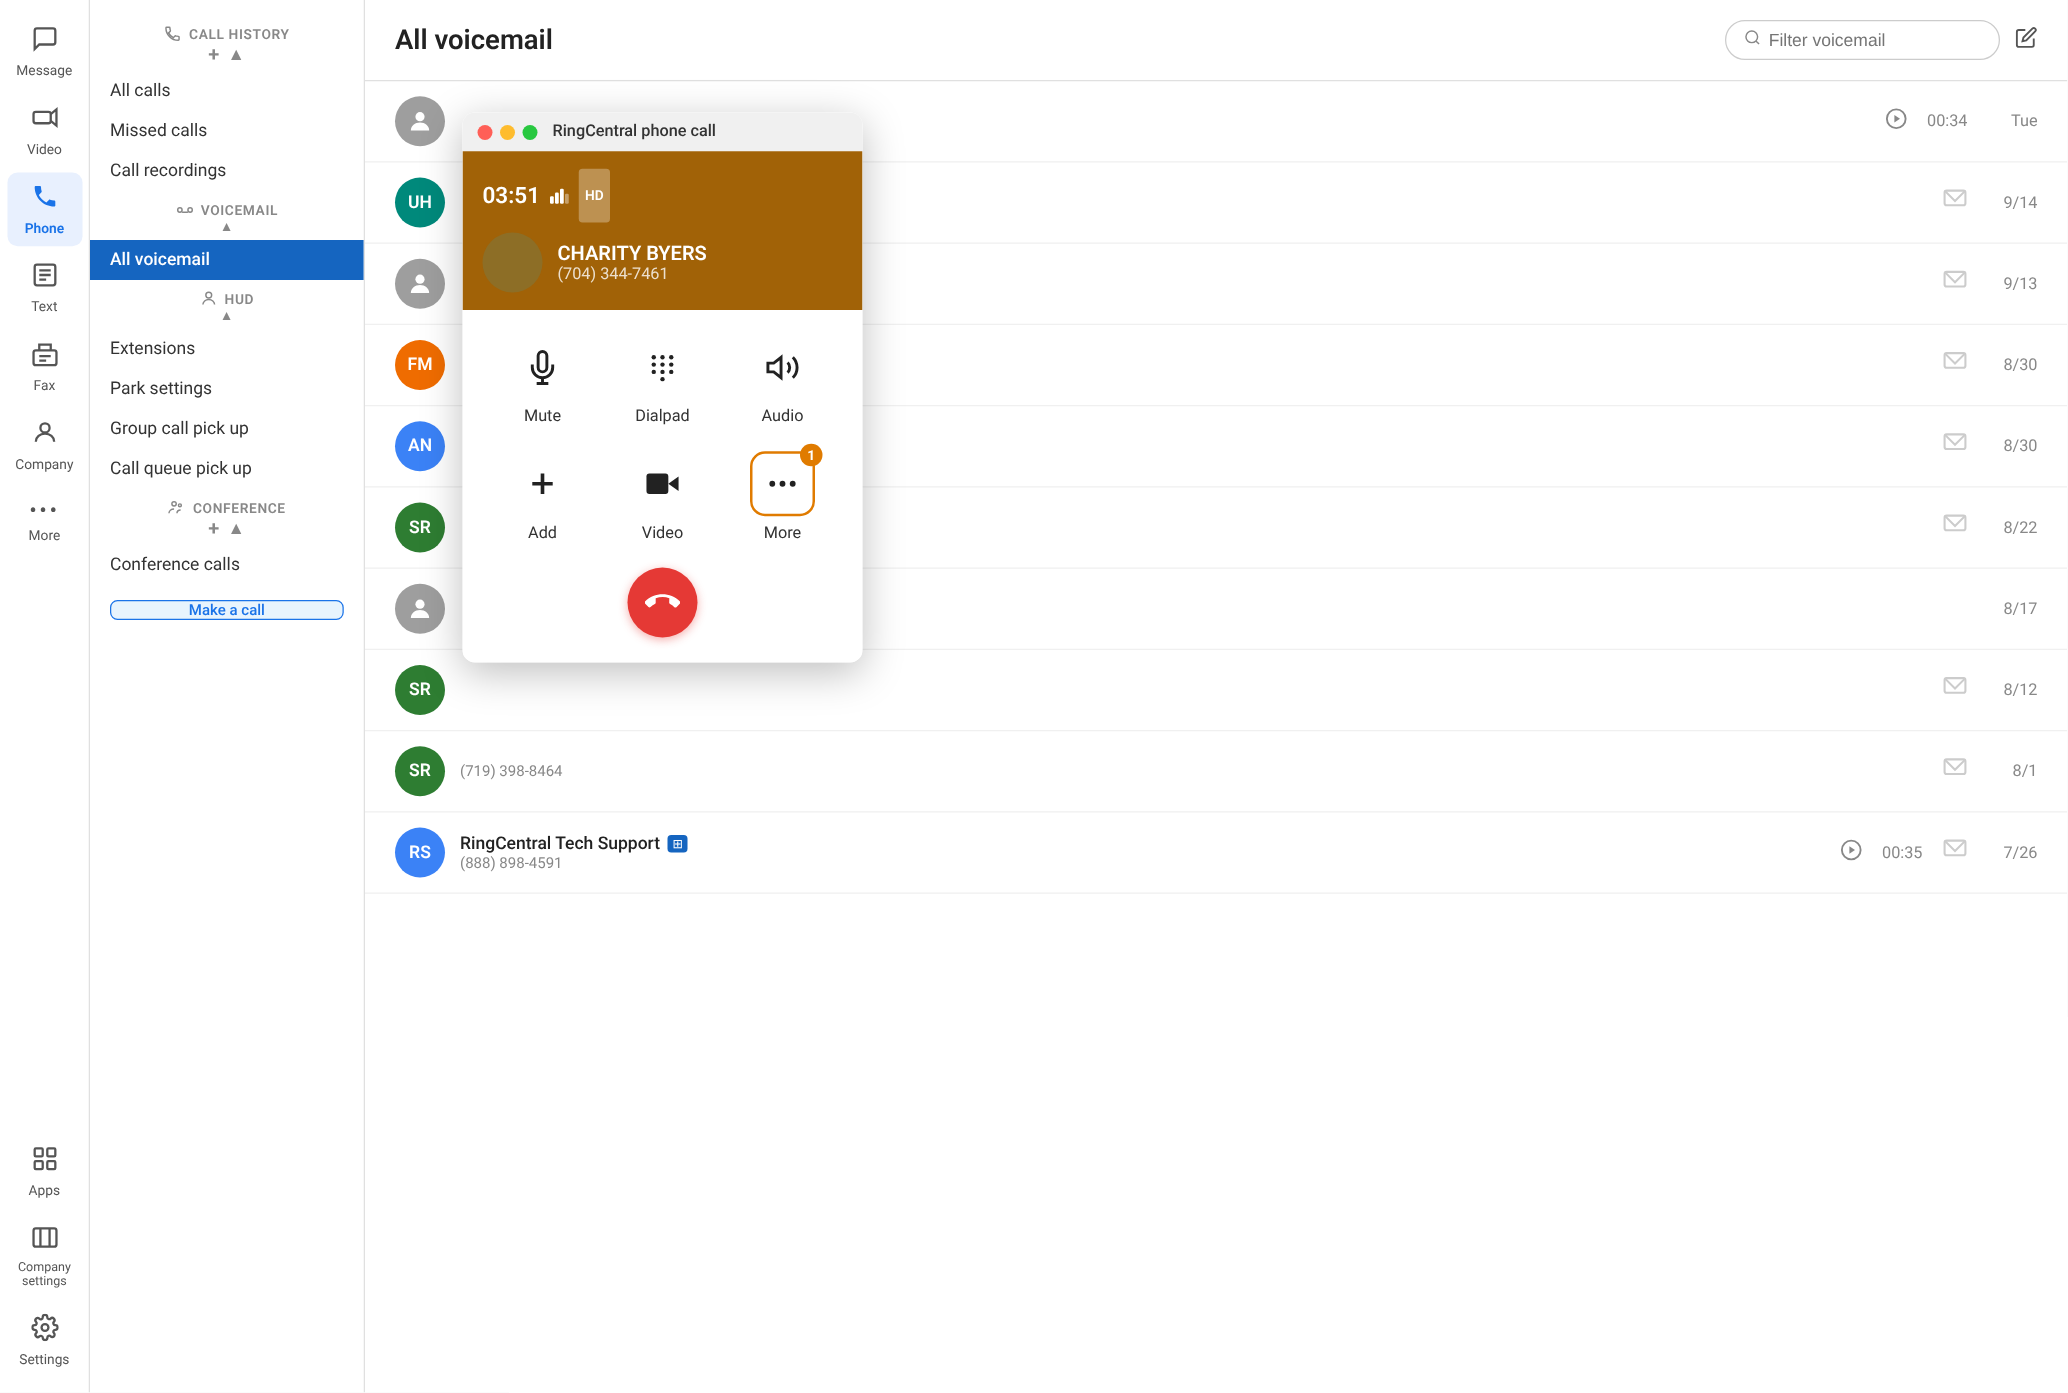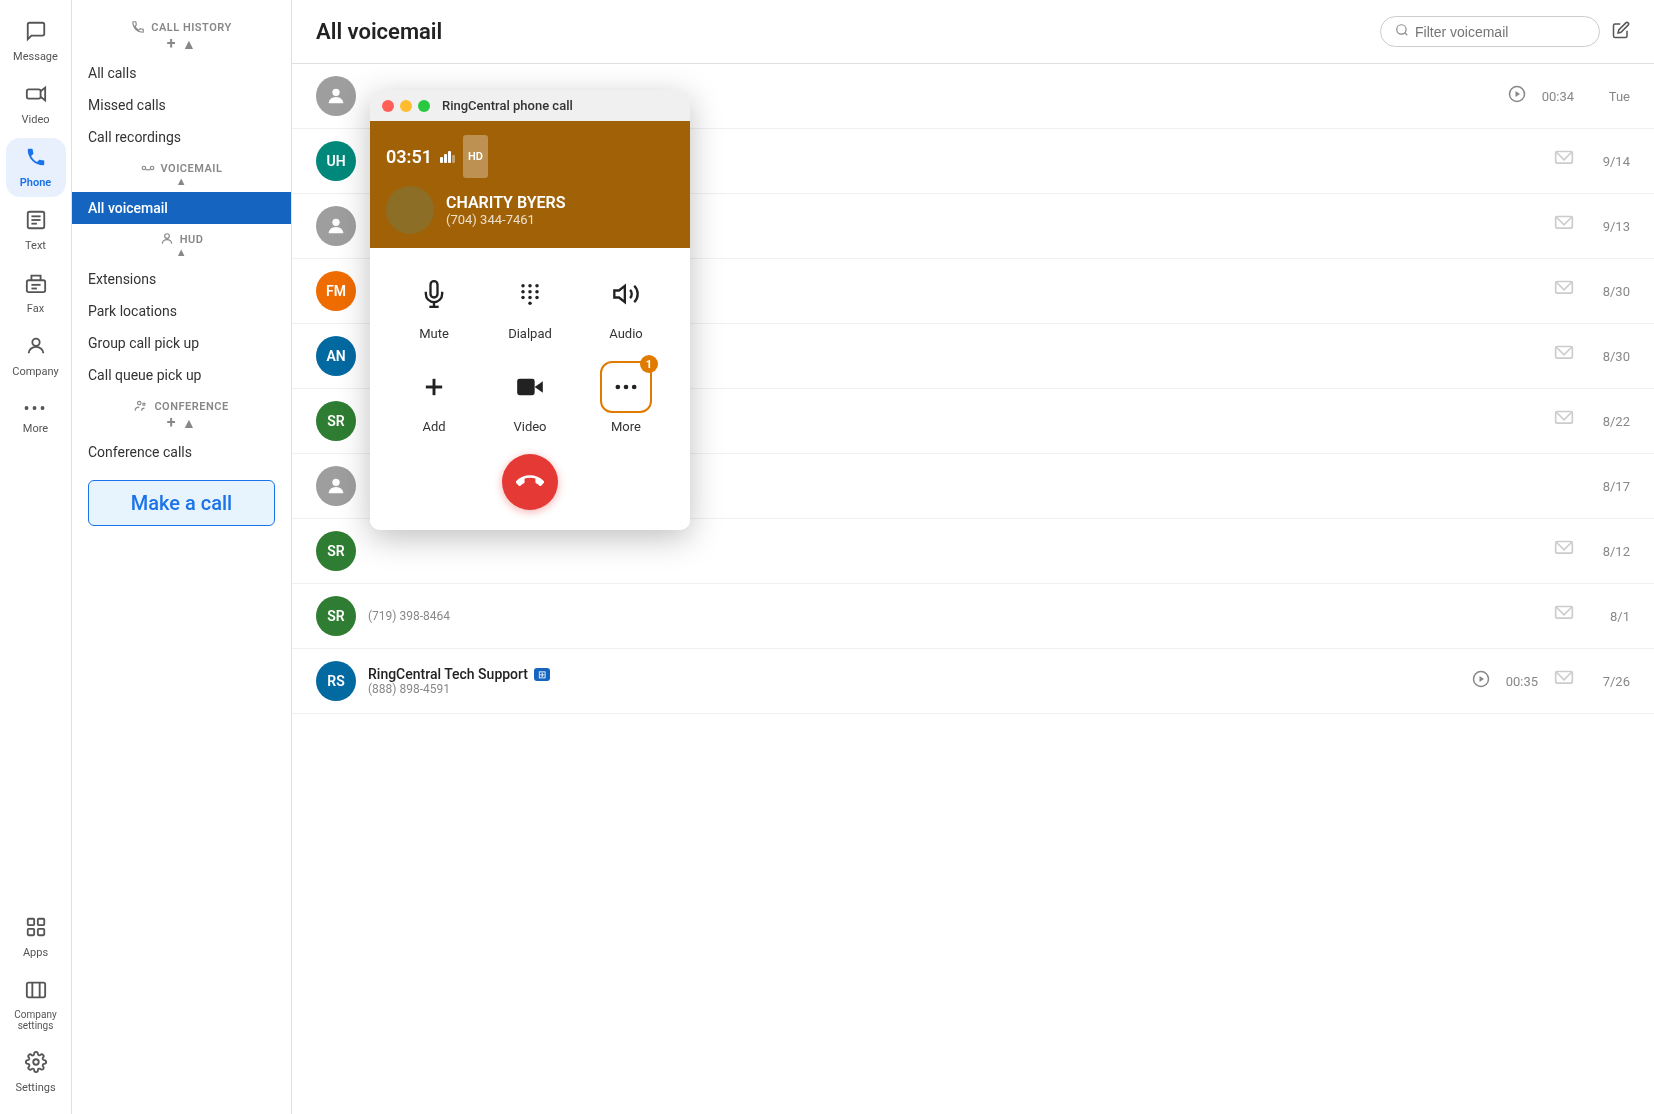--- a/index.html
+++ b/index.html
@@ -20,21 +20,21 @@
     .icon-nav-item {
       display: flex;
       flex-direction: column;
       align-items: center;
       padding: 8px 4px;
       border-radius: 8px;
       cursor: pointer;
       width: 60px;
       gap: 3px;
     }
-    .icon-nav-item.active { background: #e8f0fe; border-radius: 14px; }
+    .icon-nav-item.active { background: #e8f0fe; }
     .icon-nav-item .nav-icon { font-size: 20px; color: #555; }
     .icon-nav-item.active .nav-icon { color: #1a73e8; }
     .icon-nav-item .nav-label { font-size: 11px; color: #555; text-align: center; }
     .icon-nav-item.active .nav-label { color: #1a73e8; font-weight: 600; }
     .icon-nav-bottom {
       margin-top: auto;
       display: flex;
       flex-direction: column;
       align-items: center;
       gap: 4px;
@@ -66,26 +66,25 @@
     .sidebar-item {
       padding: 8px 16px;
       font-size: 14px;
       color: #333;
       cursor: pointer;
       border-radius: 0;
     }
     .sidebar-item.active { background: #1565c0; color: #fff; font-weight: 500; }
     .sidebar-make-call {
       margin: 12px 16px;
-      padding: 10px;
       border: 1px solid #1a73e8;
       border-radius: 6px;
       text-align: center;
       color: #1a73e8;
-      font-size: 20px;
+      font-size: 12px;
       font-weight: 500;
       cursor: pointer;
       background: #e8f4fd;
     }
 
     
     .main-content {
       flex: 1;
       display: flex;
       flex-direction: column;
@@ -139,21 +138,21 @@
       align-items: center;
       justify-content: center;
       font-size: 14px;
       font-weight: 600;
       color: #fff;
       flex-shrink: 0;
     }
     .avatar.gray { background: #9e9e9e; }
     .avatar.teal { background: #00897b; }
     .avatar.orange { background: #ef6c00; }
-    .avatar.blue { background: #0369a1; }
+    .avatar.blue { background: #3b82f6; }
     .avatar.green { background: #2e7d32; }
 
     .vm-info { flex: 1; }
     .vm-name { font-size: 14px; font-weight: 500; color: #222; }
     .vm-phone { font-size: 12px; color: #888; }
     .vm-right { display: flex; align-items: center; gap: 16px; margin-left: auto; }
     .vm-duration { font-size: 13px; color: #888; }
     .vm-msg-icon { color: #ccc; font-size: 18px; }
     .vm-date { font-size: 13px; color: #888; min-width: 40px; text-align: right; }
 
@@ -411,21 +410,21 @@
           <path d="M4 20c0-4 3.6-7 8-7s8 3 8 7"></path>
         </svg>
       <span>HUD</span>
     </span>
     <span>▲</span>
   </div>
   <div class="sidebar-item">
     <span>Extensions</span>
   </div>
   <div class="sidebar-item">
-    <span>Park locations</span>
+    <span>Park settings</span>
   </div>
   <div class="sidebar-item">
     <span>Group call pick up</span>
   </div>
   <div class="sidebar-item">
     <span>Call queue pick up</span>
   </div>
 
   <div class="sidebar-section-header">
     <span style="display:flex;align-items:center;gap:6px;">

